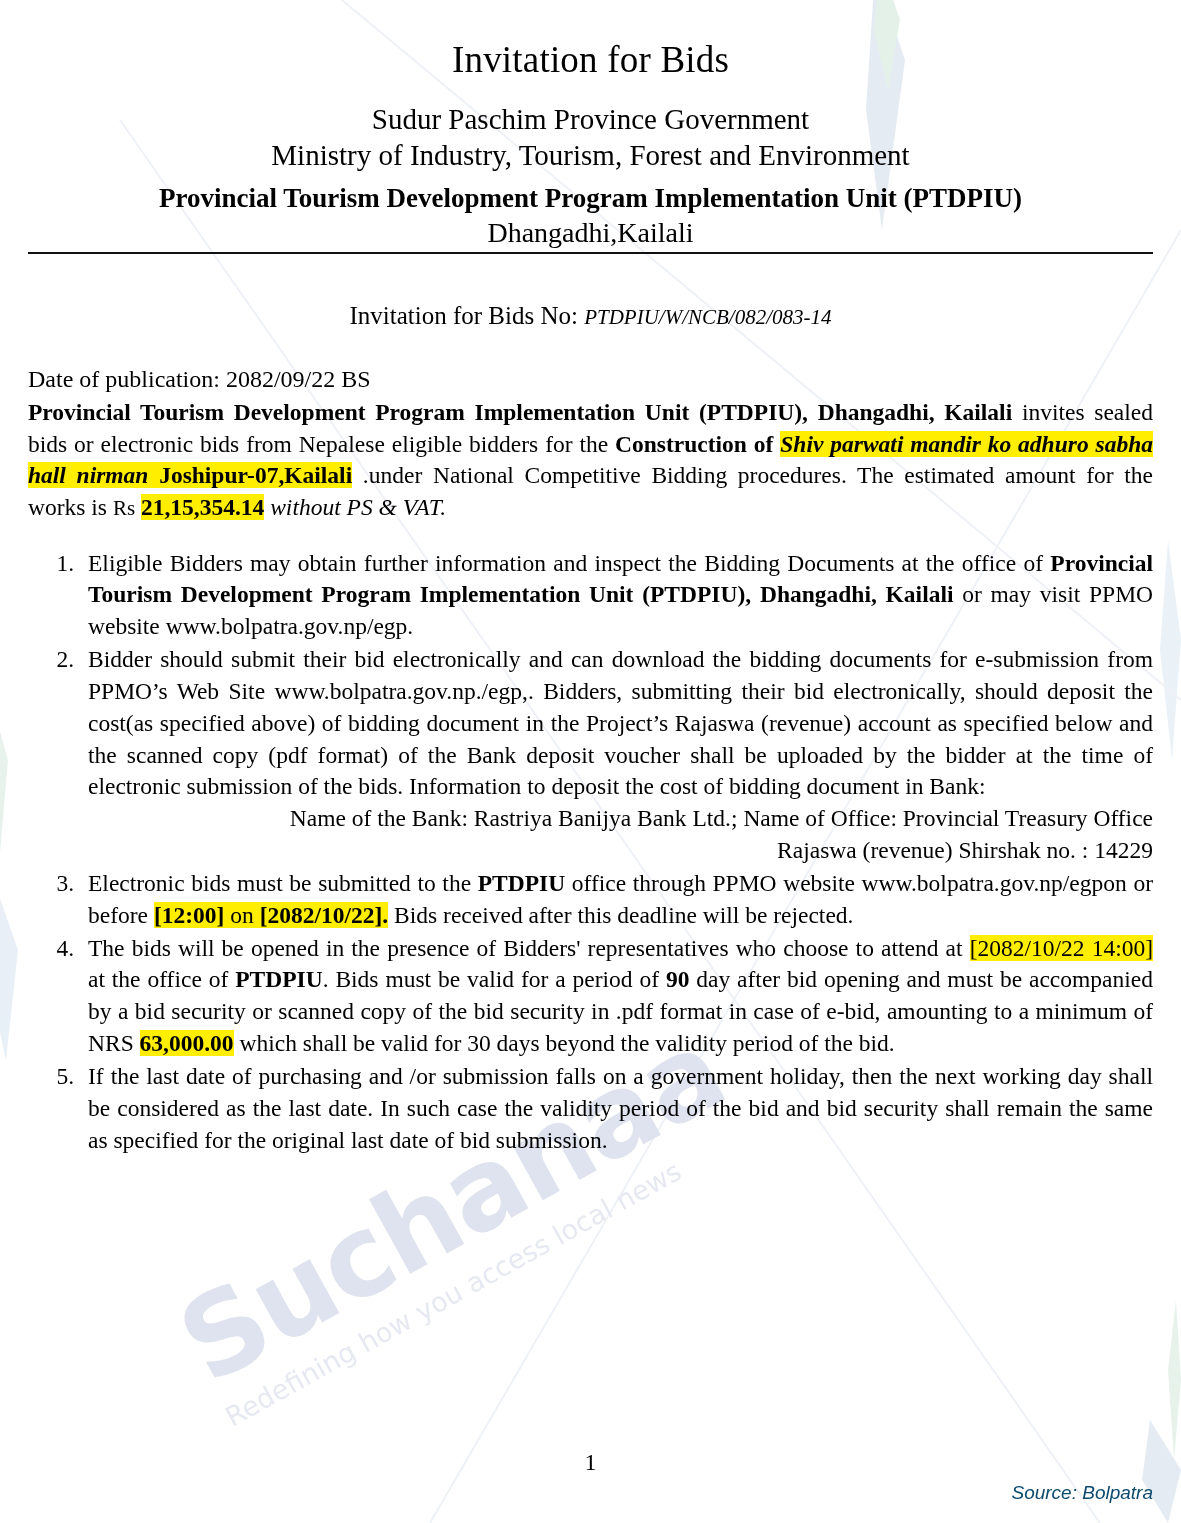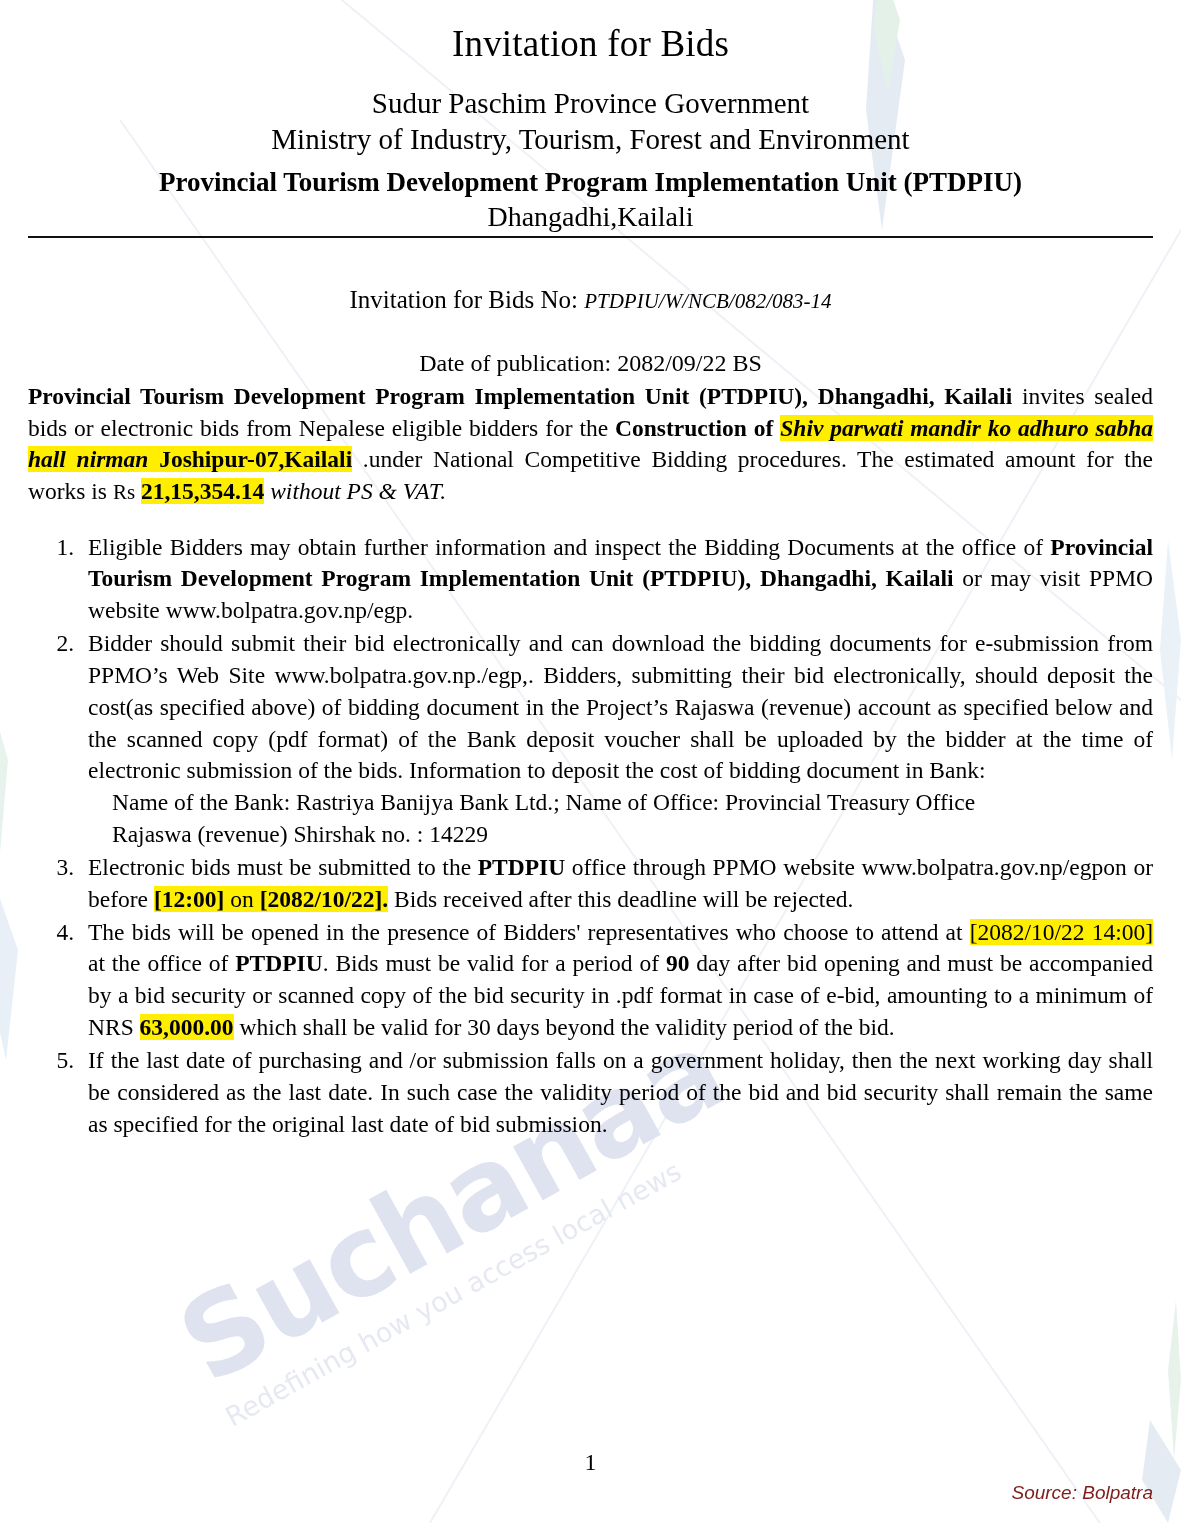--- a/index.html
+++ b/index.html
@@ -45,21 +45,21 @@
     font-size: 27px;
     color: #e6e9f1;
     margin-top: 6px;
     white-space: nowrap;
   }
 
   
   #page {
     position: relative;
     z-index: 3;
-    padding: 0 28px;
+    padding: 16px 28px;
   }
 
   .hdr { text-align: center; }
   .hdr-title {
     font-size: 37px;
     line-height: 1.18;
     padding-top: 22px;
     letter-spacing: 0.2px;
   }
   .hdr-l2 { font-size: 29px; line-height: 1.24; margin-top: 20px; }
@@ -75,21 +75,20 @@
   }
 
   .ifb-no {
     text-align: center;
     font-size: 25px;
     margin-top: 48px;
   }
   .ifb-no .val { font-style: italic; font-size: 21px; }
 
   .pub-date {
-    text-align: center;
     font-size: 24px;
     margin-top: 36px;
   }
 
   .intro {
     font-size: 23.5px;
     line-height: 1.355;
     text-align: justify;
     margin-top: 4px;
   }
@@ -101,24 +100,23 @@
     padding-left: 52px;
   }
   ol.items > li {
     text-align: justify;
     margin-top: 1px;
     padding-left: 8px;
   }
   ol.items > li::marker { font-size: 23.5px; }
 
   .bank-line {
-    text-align: left;
+    text-align: right;
     font-size: 23.5px;
     line-height: 1.355;
-    margin-left: 24px;
   }
 
   b, .b { font-weight: 700; }
   .i { font-style: italic; }
   .bi { font-weight: 700; font-style: italic; }
   .u { }
   .hl { background: #FFEE00; }
 
   .page-num {
     position: absolute;
@@ -128,21 +126,21 @@
     font-size: 24px;
     z-index: 3;
   }
   .source {
     position: absolute;
     top: 1482px;
     right: 28px;
     font-family: "Liberation Sans", sans-serif;
     font-style: italic;
     font-size: 19px;
-    color: #7f1d1d;
+    color: #0c4a6e;
     z-index: 3;
   }
 </style>
 </head>
 <body>
 
 <div id="decor">
   <svg width="1181" height="1523" viewBox="0 0 1181 1523" xmlns="http://www.w3.org/2000/svg">
     <g opacity="0.55">
       <path d="M875 -30 L905 60 L882 230 L866 110 Z" fill="#cfdcea"></path>

